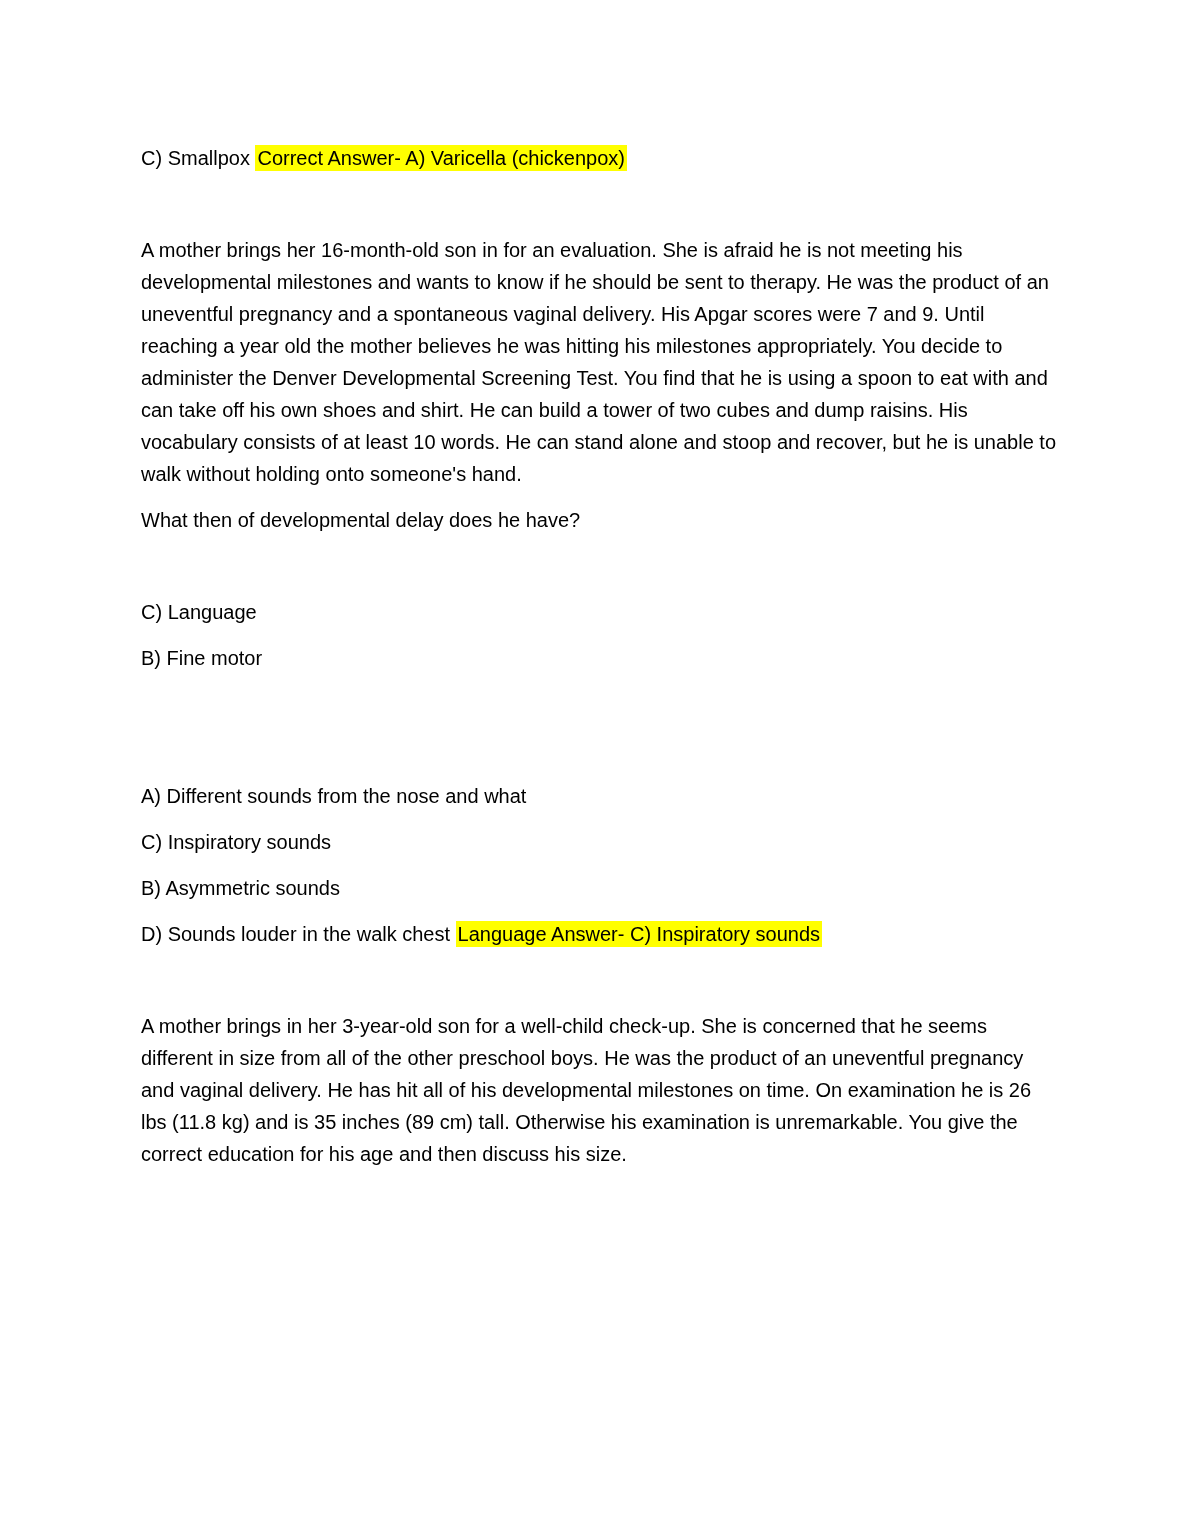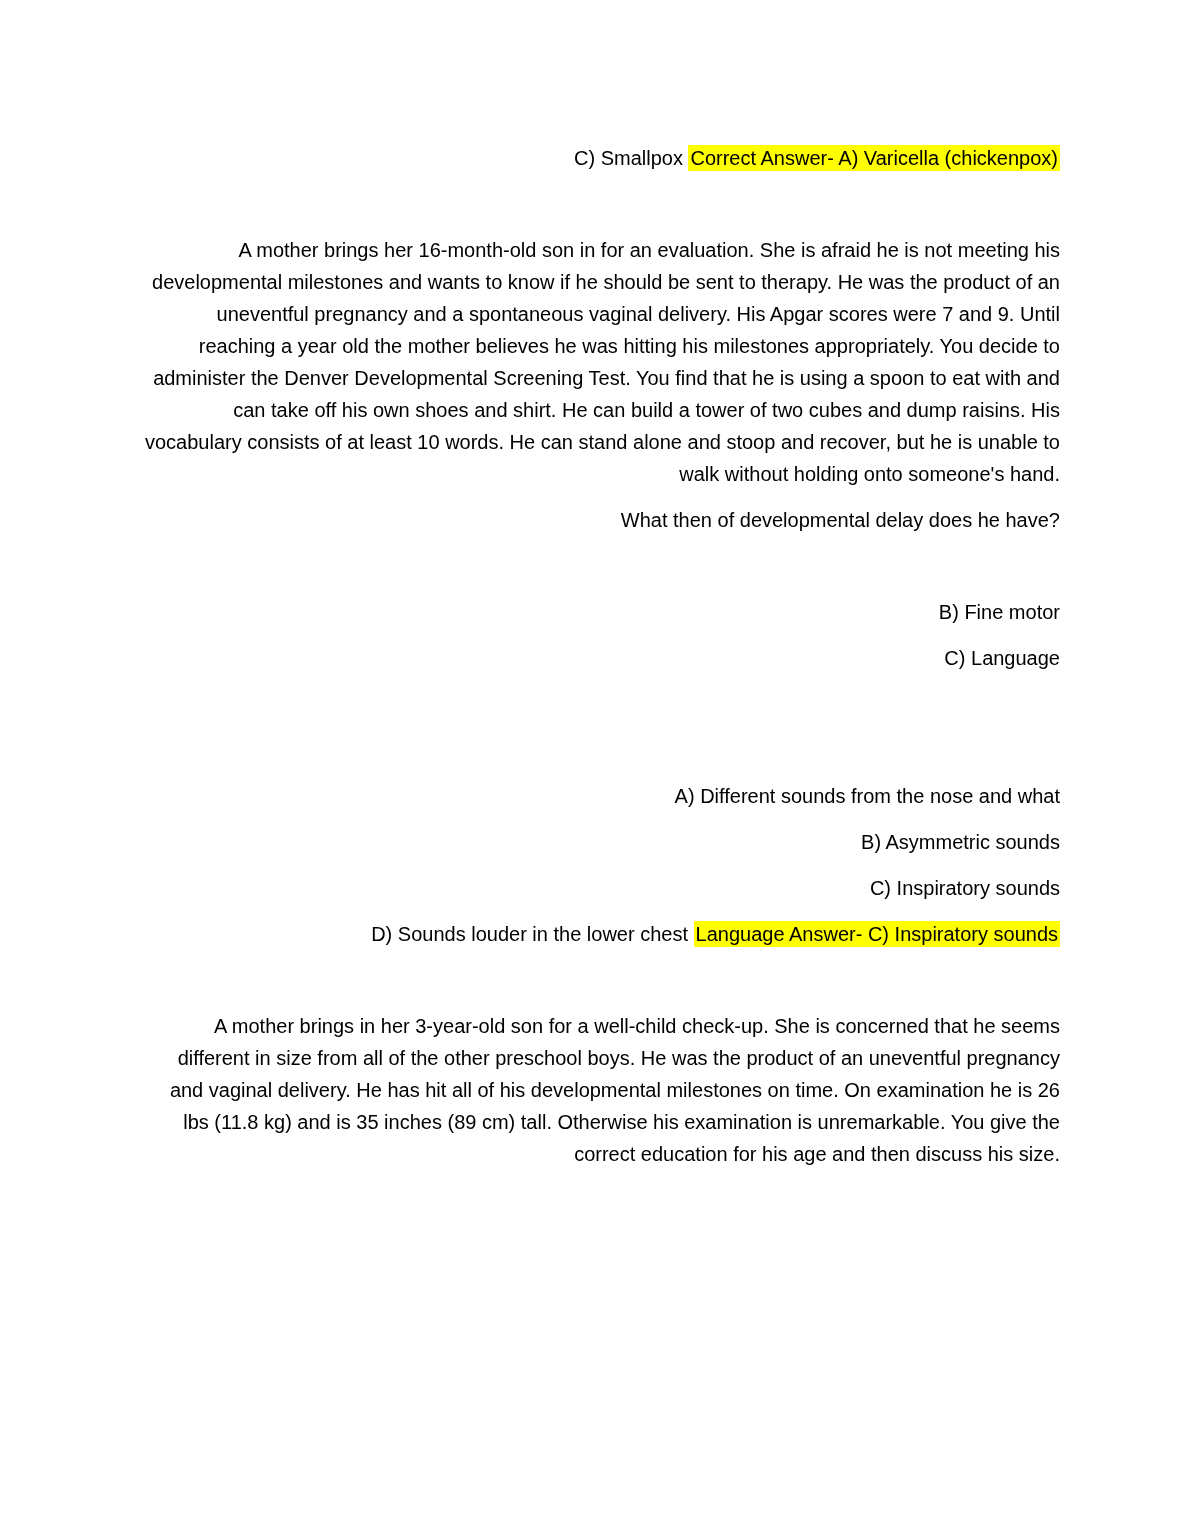--- a/index.html
+++ b/index.html
@@ -1,15 +1,15 @@
 <!DOCTYPE html>
 <html><head>
 <meta charset="utf-8">
 <style>
-  * { box-sizing: border-box; text-align: right; }
+  * { box-sizing: border-box; }
   html, body { margin: 0; padding: 0; background: #ffffff; }
   .page {
     width: 1190px;
     height: 1540px;
     background: #ffffff;
     padding: 142px 130px 0 141px;
     font-family: "Liberation Sans", sans-serif;
     font-size: 20px;
     line-height: 32px;
     color: #000000;
@@ -32,36 +32,36 @@
 
   <div class="spacer"></div>
 
   <p class="para">A mother brings her 16-month-old son in for an evaluation. She is afraid he is not meeting his developmental milestones and wants to know if he should be sent to therapy. He was the product of an uneventful pregnancy and a spontaneous vaginal delivery. His Apgar scores were 7 and 9. Until reaching a year old the mother believes he was hitting his milestones appropriately. You decide to administer the Denver Developmental Screening Test. You find that he is using a spoon to eat with and can take off his own shoes and shirt. He can build a tower of two cubes and dump raisins. His vocabulary consists of at least 10 words. He can stand alone and stoop and recover, but he is unable to walk without holding onto someone's hand.</p>
 
   <p class="para">What then of developmental delay does he have?</p>
 
   <div class="spacer"></div>
 
 
+  <p class="para"><span>C) Language</span><span class="hl"></span></p>
+
   <p class="para"><span>B) Fine motor</span><span class="hl"></span></p>
-
-  <p class="para"><span>C) Language</span><span class="hl"></span></p>
 
 
   <div class="spacer"></div>
 
 
   <div class="spacer"></div>
 
   <p class="para"><span>A) Different sounds from the nose and what</span><span class="hl"></span></p>
 
+  <p class="para"><span>C) Inspiratory sounds</span><span class="hl"></span></p>
+
   <p class="para"><span>B) Asymmetric sounds</span><span class="hl"></span></p>
 
-  <p class="para"><span>C) Inspiratory sounds</span><span class="hl"></span></p>
-
-  <p class="para"><span>D) Sounds louder in the lower chest </span><span class="hl">Language Answer- C) Inspiratory sounds</span></p>
+  <p class="para"><span>D) Sounds louder in the walk chest </span><span class="hl">Language Answer- C) Inspiratory sounds</span></p>
 
   <div class="spacer"></div>
 
   <p class="para">A mother brings in her 3-year-old son for a well-child check-up. She is concerned that he seems different in size from all of the other preschool boys. He was the product of an uneventful pregnancy and vaginal delivery. He has hit all of his developmental milestones on time. On examination he is 26 lbs (11.8 kg) and is 35 inches (89 cm) tall. Otherwise his examination is unremarkable. You give the correct education for his age and then discuss his size.</p>
 
 
 </div>
 
 </body></html>

